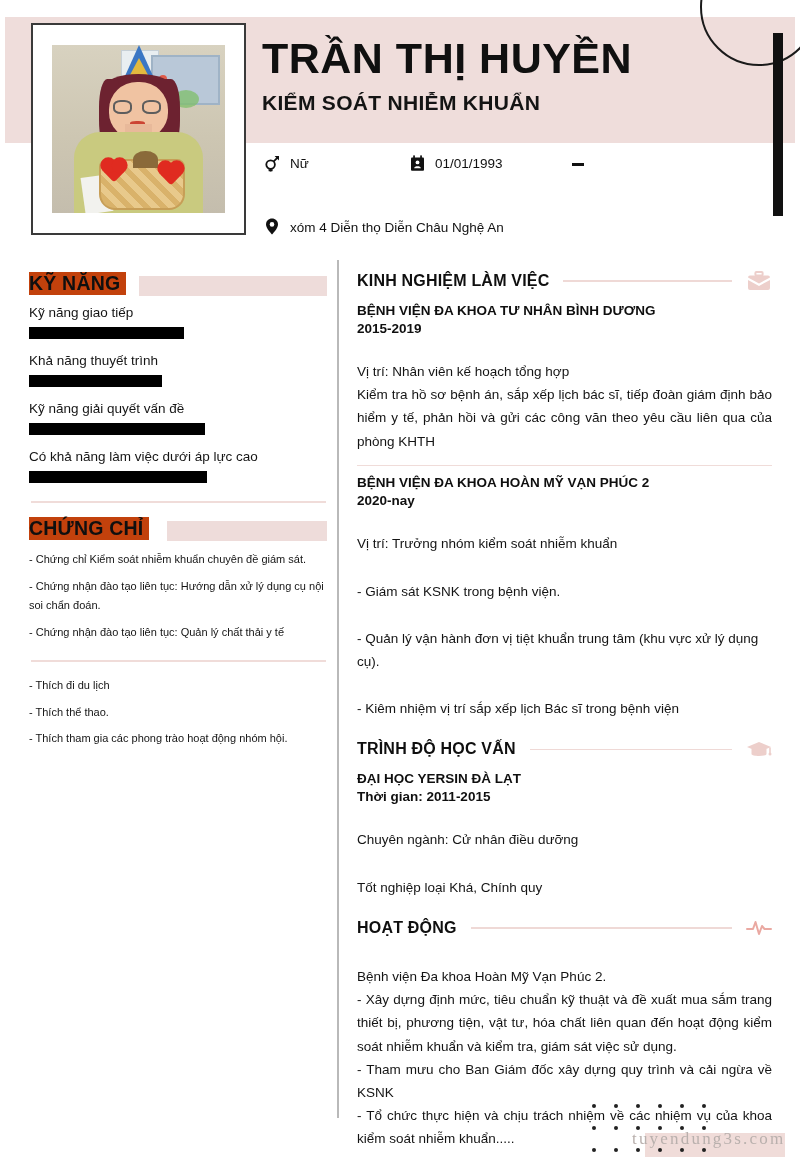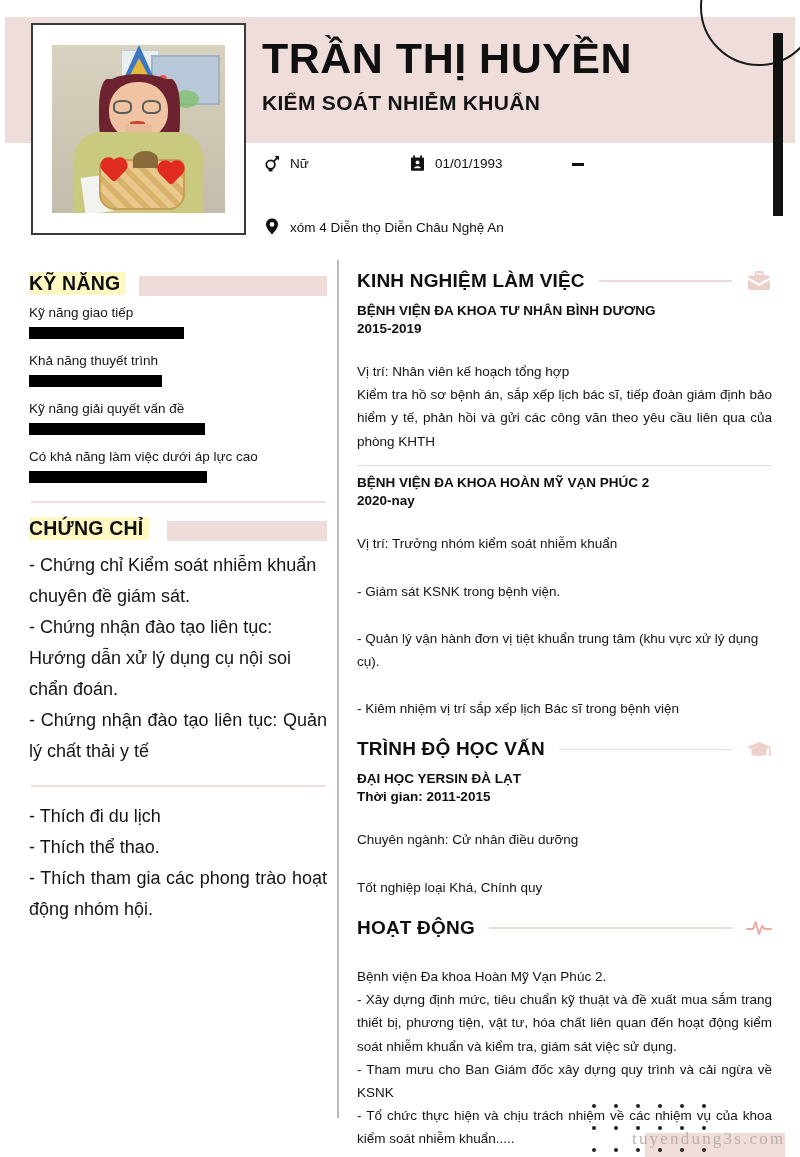--- a/index.html
+++ b/index.html
@@ -184,49 +184,50 @@
     position: absolute;
     left: 357px; top: 268px;
     width: 415px;
   }
 
   
   .sec-l { position: relative; margin-bottom: 10px; }
   .sec-l-title {
     font-size: 19.5px; font-weight: 700; color: #0f0f0f;
     letter-spacing: .2px; display:inline-block;
-    position: relative; z-index: 2; background: #fef9c3; padding-right: 6px;
+    position: relative; z-index: 2; background: #c2410c; padding-right: 6px;
   }
   .sec-l-bar {
     position: absolute; right: 0; top: 4px;
     height: 20px; background: #eedcda; z-index: 1;
   }
   .bar-w-ky { width: 188px; }
   .bar-w-ch { width: 160px; }
   .bar-w-so { width: 175px; }
 
   .divider-pink {
     height: 2px; background: #f0dcd9;
     margin: 18px 0 14px 2px; width: 295px;
   }
 
   .skill { margin-bottom: 14px; }
   .skill-name { font-size: 13.5px; color: #151515; margin-bottom: 7px; }
   .skill-bar { height: 12px; background: #000; }
 
   .txt-item {
-    font-size: 18px; color: #141414; line-height: 1.72;
+    font-size: 11px; color: #141414; line-height: 1.72;
     text-align: justify;
+    margin-top: 8px;
   }
   .txt-item.nojust { text-align: left; }
 
   
   .sec-r { display: flex; align-items: center; margin-bottom: 7px; }
   .sec-r-title {
-    font-size: 19px; font-weight: 700; color: #0f0f0f; letter-spacing: .2px;
+    font-size: 16px; font-weight: 700; color: #0f0f0f; letter-spacing: .2px;
     white-space: nowrap;
   }
   .sec-r-line { flex: 1; height: 1.5px; background: #efd9d6; margin: 0 14px; }
   .sec-r-ico { width: 26px; height: 26px; display:flex; align-items:center; justify-content:center; }
 
   .job { margin-bottom: 2px; }
   .org { font-size: 13.5px; font-weight: 700; color: #0f0f0f; margin-top: 9px; }
   .period { font-size: 13.5px; font-weight: 700; color: #0f0f0f; margin-top: 3px; }
   .r-line { font-size: 13.5px; color: #141414; line-height: 1.72; text-align: justify; }
   .r-line.nojust { text-align: left; margin-top: 24px; }

